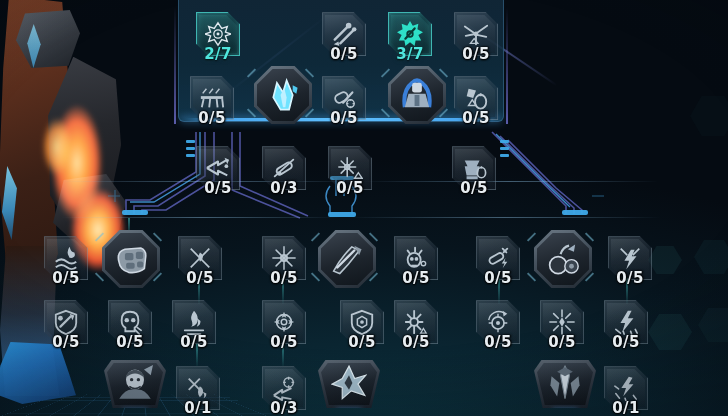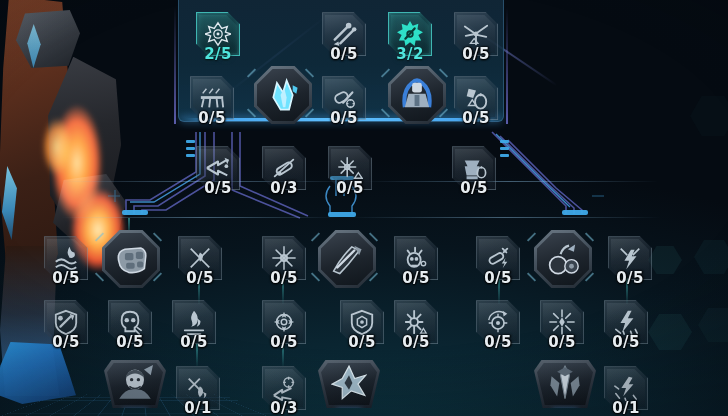--- a/index.html
+++ b/index.html
@@ -206,21 +206,21 @@
   <div class="panel-glow"></div>
 
   <div class="node" style="left: 196px; top: 12px;">
       <div class="sq act">
         <svg width="26" height="26" viewBox="0 0 28 28">
           <path d="M14 2 L18 8 L24 6 L22 12 L28 14 L22 16 L24 22 L18 20 L14 26 L10 20 L4 22 L6 16 L0 14 L6 12 L4 6 L10 8 Z" fill="none" stroke="#dfe8ee" stroke-width="1.5"></path>
           <circle cx="14" cy="14" r="4.5" fill="none" stroke="#dfe8ee" stroke-width="1.4"></circle>
           <circle cx="14" cy="14" r="1.6" fill="#dfe8ee"></circle>
         </svg>
       </div>
-      <div class="cnt on">2/5</div>
+      <div class="cnt on">2/7</div>
     </div>
     <div class="node" style="left: 322px; top: 12px;">
       <div class="sq">
         <svg width="26" height="26" viewBox="0 0 28 28">
           <g stroke="#b9c6d0" stroke-width="2.6" stroke-linecap="round">
             <path d="M4 20 L18 6"></path>
             <path d="M10 24 L24 10"></path>
           </g>
           <circle cx="19" cy="5" r="3" fill="#b9c6d0"></circle>
           <circle cx="25" cy="9" r="2.4" fill="#b9c6d0"></circle>
@@ -230,21 +230,21 @@
       <div class="cnt">0/5</div>
     </div>
     <div class="node" style="left: 388px; top: 12px;">
       <div class="sq act">
         <svg width="26" height="26" viewBox="0 0 28 28">
           <path d="M14 0 L17 5 L23 3 L22 9 L28 12 L23 15 L26 21 L20 21 L19 27 L14 23 L9 27 L8 21 L2 21 L5 15 L0 12 L6 9 L5 3 L11 5 Z" fill="#2ee0c8"></path>
           <path d="M9 19 L19 8" stroke="#0a3b36" stroke-width="2.4" stroke-linecap="round"></path>
           <circle cx="14" cy="14" r="3" fill="none" stroke="#0a3b36" stroke-width="2"></circle>
         </svg>
       </div>
-      <div class="cnt on">3/2</div>
+      <div class="cnt on">3/7</div>
     </div>
     <div class="node" style="left: 454px; top: 12px;">
       <div class="sq">
         <svg width="26" height="26" viewBox="0 0 28 28">
           <g stroke="#b9c6d0" stroke-width="2" stroke-linecap="round" fill="none">
             <path d="M2 6 L12 13"></path>
             <path d="M3 16 L13 14"></path>
             <path d="M26 5 L16 12"></path>
             <path d="M25 17 L15 15"></path>
             <path d="M14 16 L14 25"></path>

